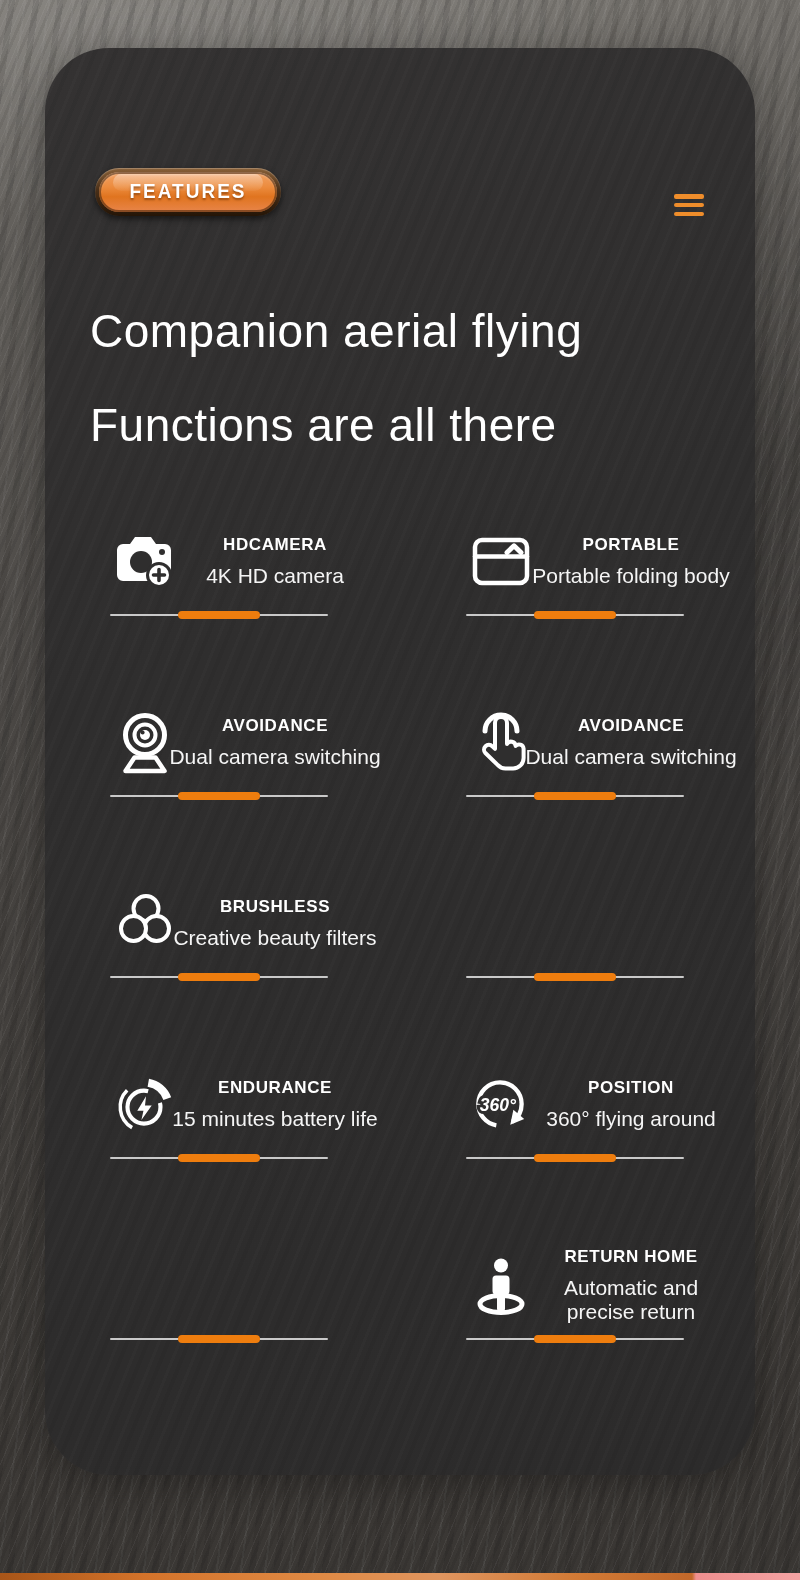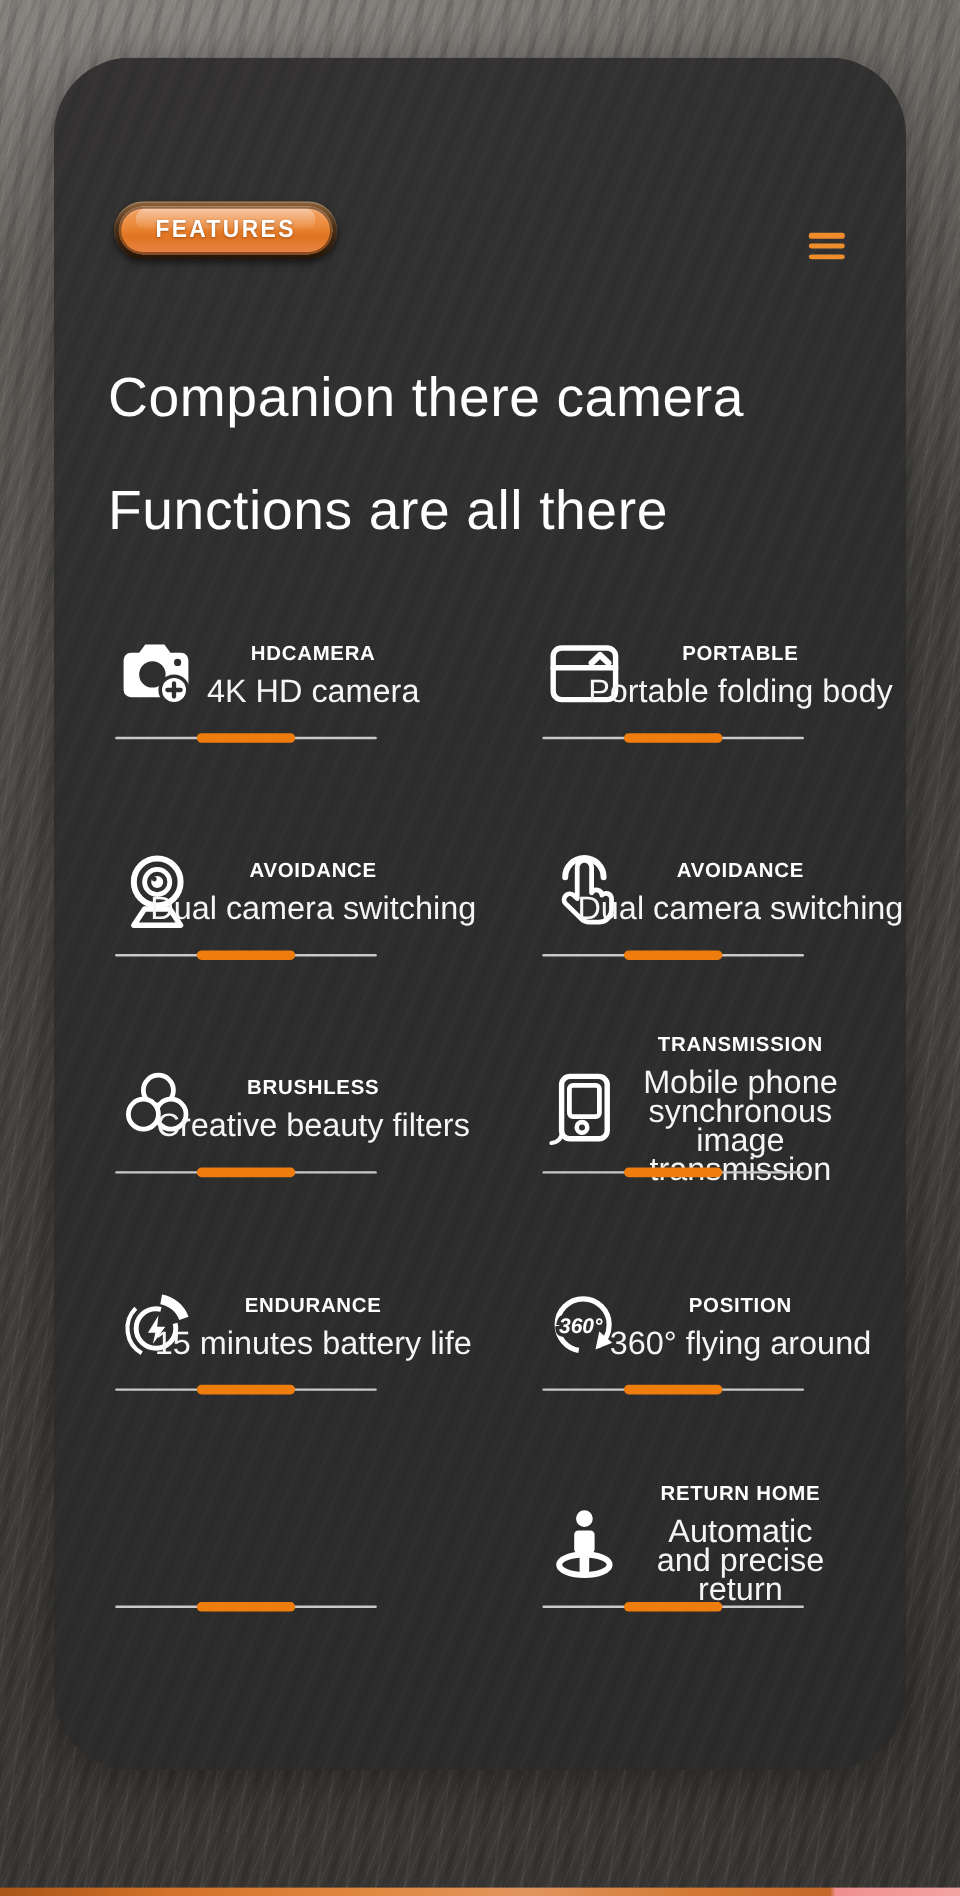--- a/index.html
+++ b/index.html
@@ -46,30 +46,30 @@
     letter-spacing:2px;text-shadow:0 1px 2px rgba(90,40,0,.5);
     transform:scaleY(1.08);
   }
   
   .menu{position:absolute;left:629px;top:146px;width:30px;height:22px;display:flex;flex-direction:column;justify-content:space-between;cursor:pointer;}
   .menu i{display:block;height:4.5px;border-radius:2px;background:#ef8d2b;}
   
   .heading{position:absolute;left:45px;top:236px;color:#fff;font-size:46px;line-height:94px;letter-spacing:.5px;white-space:nowrap;}
   
   .grid{
-    position:absolute;left:51px;top:470px;width:616px;
+    position:absolute;left:65px;top:470px;width:616px;
     display:grid;grid-template-columns:260px 260px;grid-column-gap:96px;column-gap:96px;
     grid-auto-rows:181px;
   }
   .cell{position:relative;}
   .frow{display:flex;align-items:center;padding-top:4px;height:78px;}
   .ficon{flex:none;width:70px;height:70px;display:flex;align-items:center;justify-content:center;}
   .ftext{flex:1;min-width:0;display:flex;flex-direction:column;align-items:center;justify-content:center;}
   .ftitle{color:#fff;font-size:17px;font-weight:bold;letter-spacing:.6px;white-space:nowrap;margin-bottom:9px;}
-  .fdesc{color:#f5f5f5;font-size:27px;line-height:24px;text-align:center;white-space:nowrap;}
+  .fdesc{color:#f5f5f5;font-size:21px;line-height:24px;text-align:center;white-space:nowrap;}
   .fdesc.wrap{white-space:normal;}
   .fdesc.w250{max-width:252px;}
   .fdesc.w150{max-width:152px;}
   .divider{position:absolute;left:0;top:93px;width:218px;height:8px;}
   .divider .line{position:absolute;left:0;top:3px;width:100%;height:1.6px;background:#c9c9c9;border-radius:1px;}
   .divider .accent{position:absolute;left:68px;top:0;width:82px;height:7.5px;background:#ee7d0e;border-radius:4px;}
   
   .stripe{
     position:absolute;left:0;bottom:0;width:800px;height:7px;
     background:linear-gradient(90deg,#a85518 0%,#d4732a 18%,#e08a44 40%,#e0955f 55%,#d27a35 72%,#c2682a 86.5%,#ef8f8f 87%,#f4a3a3 100%);
@@ -87,21 +87,21 @@
     </div>
   </div>
 
   <div class="menu">
       <i></i>
       <i></i>
       <i></i>
     </div>
 
   <div class="heading">
-    <div>Companion there camera</div>
+    <div>Companion aerial flying</div>
     <div>Functions are all there</div>
   </div>
 
   <div class="grid">
 
     <div class="cell">
       <div class="frow">
         <div class="ficon">
           <svg width="64" height="64" viewBox="0 0 64 64">
             <path fill="#fff" d="M17 15 l5 -7 h16 l5 7 h9 a6 6 0 0 1 6 6 v25 a6 6 0 0 1 -6 6 H10 a6 6 0 0 1 -6 -6 V21 a6 6 0 0 1 6 -6 z"></path>
@@ -198,34 +198,20 @@
           <div class="fdesc">Creative beauty filters</div>
         </div>
       </div>
       <div class="divider">
           <div class="line"></div>
           <div class="accent"></div>
         </div>
     </div>
 
     <div class="cell">
-      <div class="frow">
-        <div class="ficon">
-          <svg width="64" height="64" viewBox="0 0 64 64" fill="none" stroke="#fff" stroke-linecap="round" stroke-linejoin="round">
-            <rect x="13" y="6" width="38" height="52" rx="7" stroke-width="4.5"></rect>
-            <rect x="19.5" y="13.5" width="25" height="26" rx="3" stroke-width="4"></rect>
-            <circle cx="30" cy="48.5" r="4.4" stroke-width="3.8"></circle>
-            <path d="M13.5 52 C13 58 9.5 61 4.5 61.5" stroke-width="3.4"></path>
-          </svg>
-        </div>
-        <div class="ftext">
-          <div class="ftitle">TRANSMISSION</div>
-          <div class="fdesc wrap w250">Mobile phone synchronous image transmission</div>
-        </div>
-      </div>
       <div class="divider">
           <div class="line"></div>
           <div class="accent"></div>
         </div>
     </div>
 
     <div class="cell">
       <div class="frow">
         <div class="ficon">
           <svg width="66" height="66" viewBox="0 0 64 64" fill="none">

